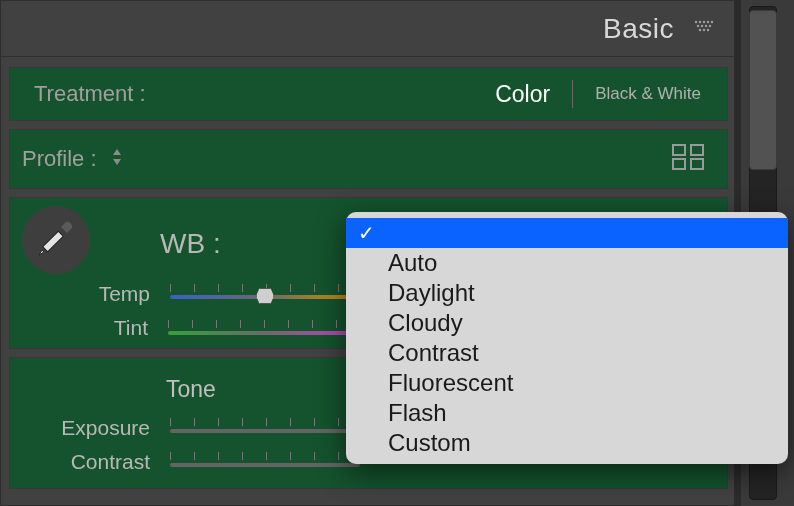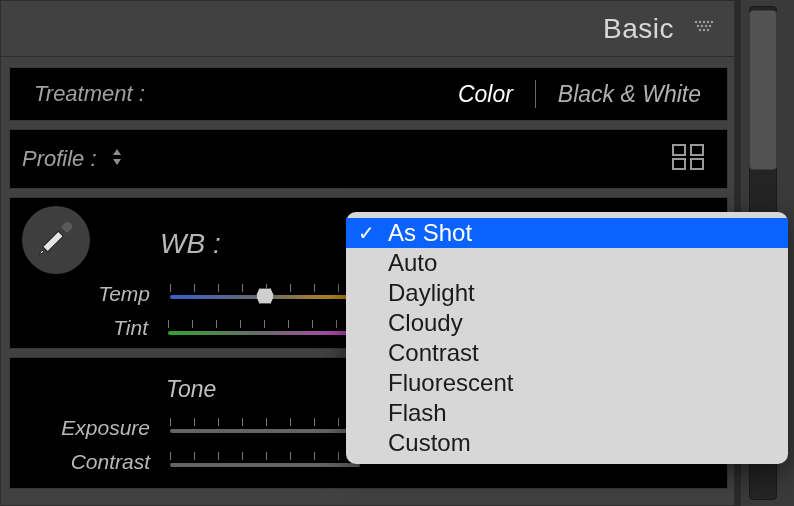--- a/index.html
+++ b/index.html
@@ -8,33 +8,33 @@
   .panel { position: absolute; left: 0; top: 0; width: 735px; height: 506px; background: #414141; border: 1px solid #2e2e2e; }
   .scrollbar { position: absolute; right: 0; top: 0; width: 59px; height: 506px; background: #3a3a3a; }
   .scroll-track { position: absolute; left: 14px; top: 6px; width: 28px; height: 494px; background: #242424; border-radius: 4px; border: 1px solid #1a1a1a; }
   .scroll-thumb { position: absolute; left: 14px; top: 10px; width: 28px; height: 160px; background: #525252; border-radius: 4px; border: 1px solid #3a3a3a; }
   .scroll-liner { position: absolute; left: 0; top: 0; width: 6px; height: 506px; background: #2b2b2b; }
 
   .topbar { position: absolute; left: 0; top: 0; width: 735px; height: 56px; display: flex; align-items: center; justify-content: flex-end; padding-right: 22px; border-bottom: 1px solid #2e2e2e; }
   .topbar-title { color: #d8d8d8; font-size: 28px; font-weight: 300; letter-spacing: 0.5px; margin-right: 20px; }
   .topbar-icon { color: #9a9a9a; }
 
-  .section { position: absolute; left: 8px; width: 719px; background: #000000; border: 1px solid #383838; font-style: italic; }
+  .section { position: absolute; left: 8px; width: 719px; background: #14532d; border: 1px solid #383838; }
   .section.treatment { top: 66px; height: 54px; }
   .section.profile { top: 128px; height: 60px; }
   .section.wb { top: 196px; height: 152px; }
   .section.tone { top: 356px; height: 132px; }
 
   .label-muted { color: #a0a0a0; font-size: 22px; font-weight: 300; }
 
   .treatment-inner { display: flex; align-items: center; height: 100%; padding: 0 26px 0 24px; }
   .treatment-spacer { flex: 1; }
   .treat-color { color: #ffffff; font-size: 23px; font-weight: 400; margin-right: 22px; }
   .treat-divider { width: 1px; height: 28px; background: #6a6a6a; margin-right: 22px; }
-  .treat-bw { color: #b0b0b0; font-size: 23px; font-weight: 300; }
+  .treat-bw { color: #b0b0b0; font-size: 17px; font-weight: 300; }
 
   .profile-inner { display: flex; align-items: center; height: 100%; padding: 0 22px 0 12px; }
   .profile-value { color: #d0d0d0; font-size: 25px; font-weight: 300; margin-left: 24px; }
   .profile-arrows { margin-left: 14px; color: #888; }
   .profile-grid { margin-left: auto; color: #9a9a9a; }
 
   .eyedrop { position: absolute; left: 12px; top: 8px; width: 68px; height: 68px; border-radius: 50%; background: #3e3e3e; display: flex; align-items: center; justify-content: center; }
   .wb-label { position: absolute; left: 150px; top: 30px; color: #b8b8b8; font-size: 28px; }
   .slider-row { position: absolute; display: flex; align-items: center; }
   .slider-label { width: 150px; text-align: right; color: #b8b8b8; font-size: 21px; padding-right: 20px; }
@@ -171,21 +171,20 @@
 
   <div class="scrollbar">
     <div class="scroll-liner"></div>
     <div class="scroll-track"></div>
     <div class="scroll-thumb"></div>
   </div>
 
   <div class="dropdown">
     <div class="dropdown-item selected">
       <span class="dropdown-check">✓</span>
-      <span class="dropdown-text">As Shot</span>
     </div>
     <div class="dropdown-item">
       <span class="dropdown-check"></span>
       <span class="dropdown-text">Auto</span>
     </div>
     <div class="dropdown-item">
       <span class="dropdown-check"></span>
       <span class="dropdown-text">Daylight</span>
     </div>
     <div class="dropdown-item">

